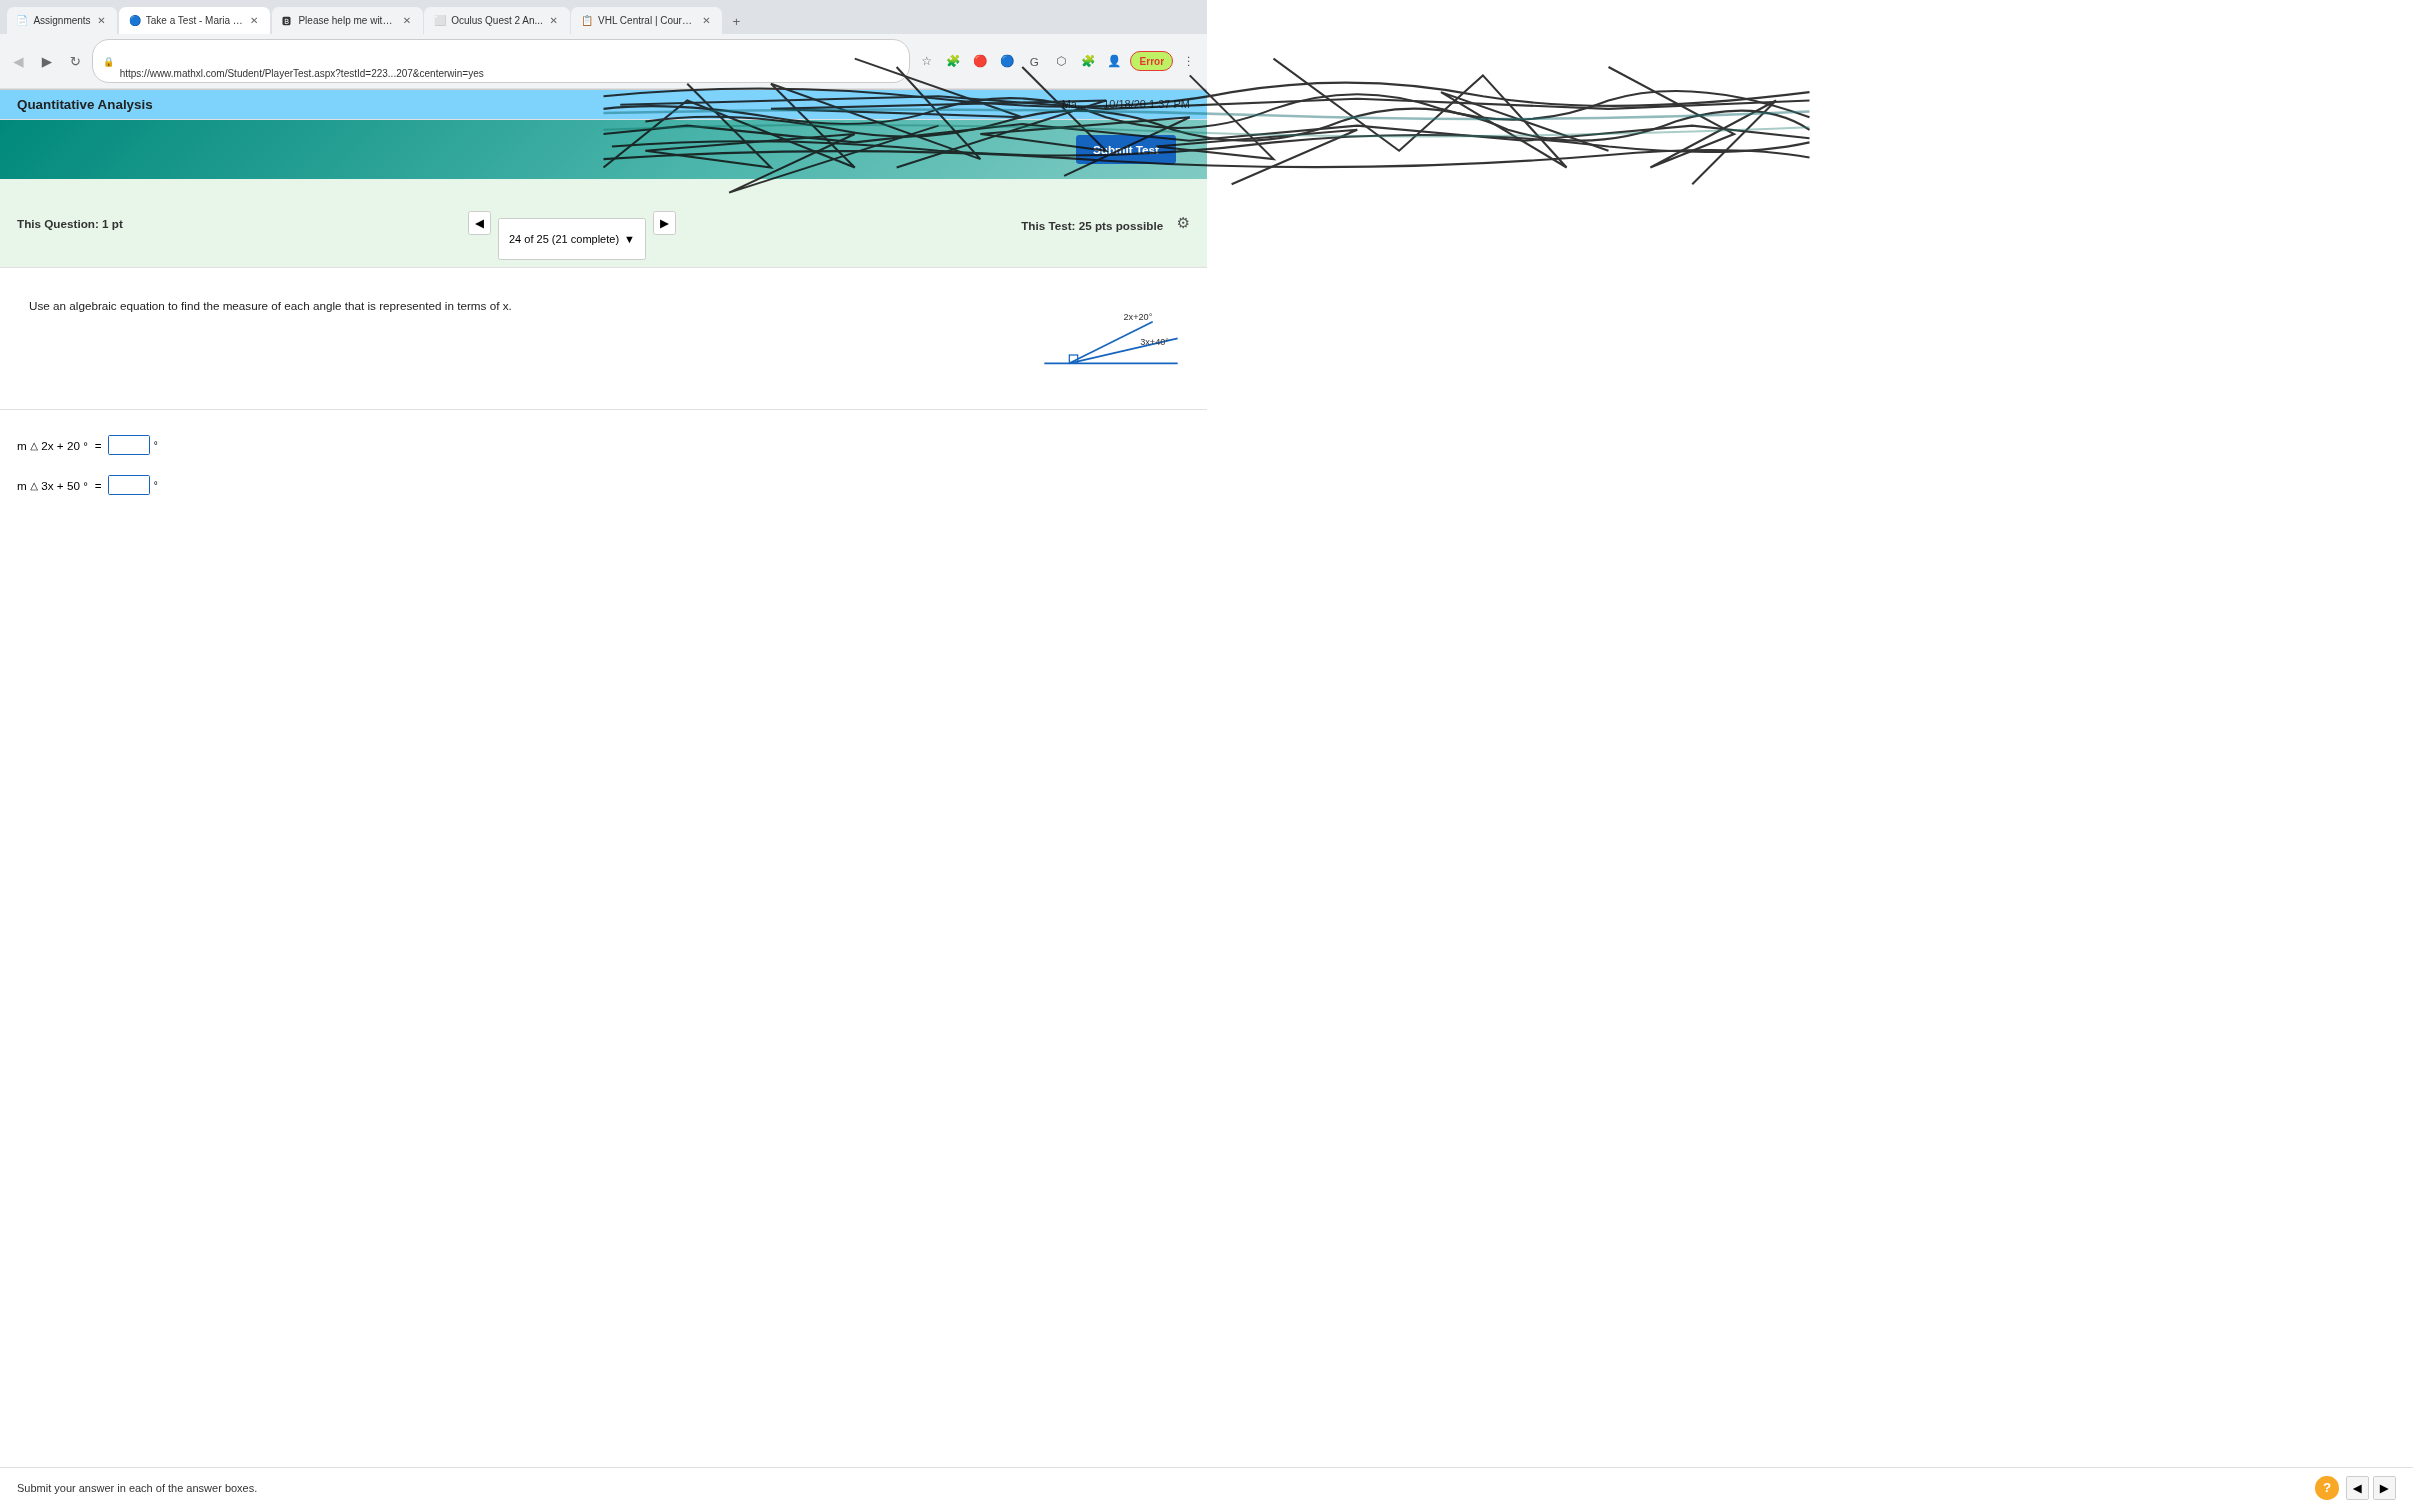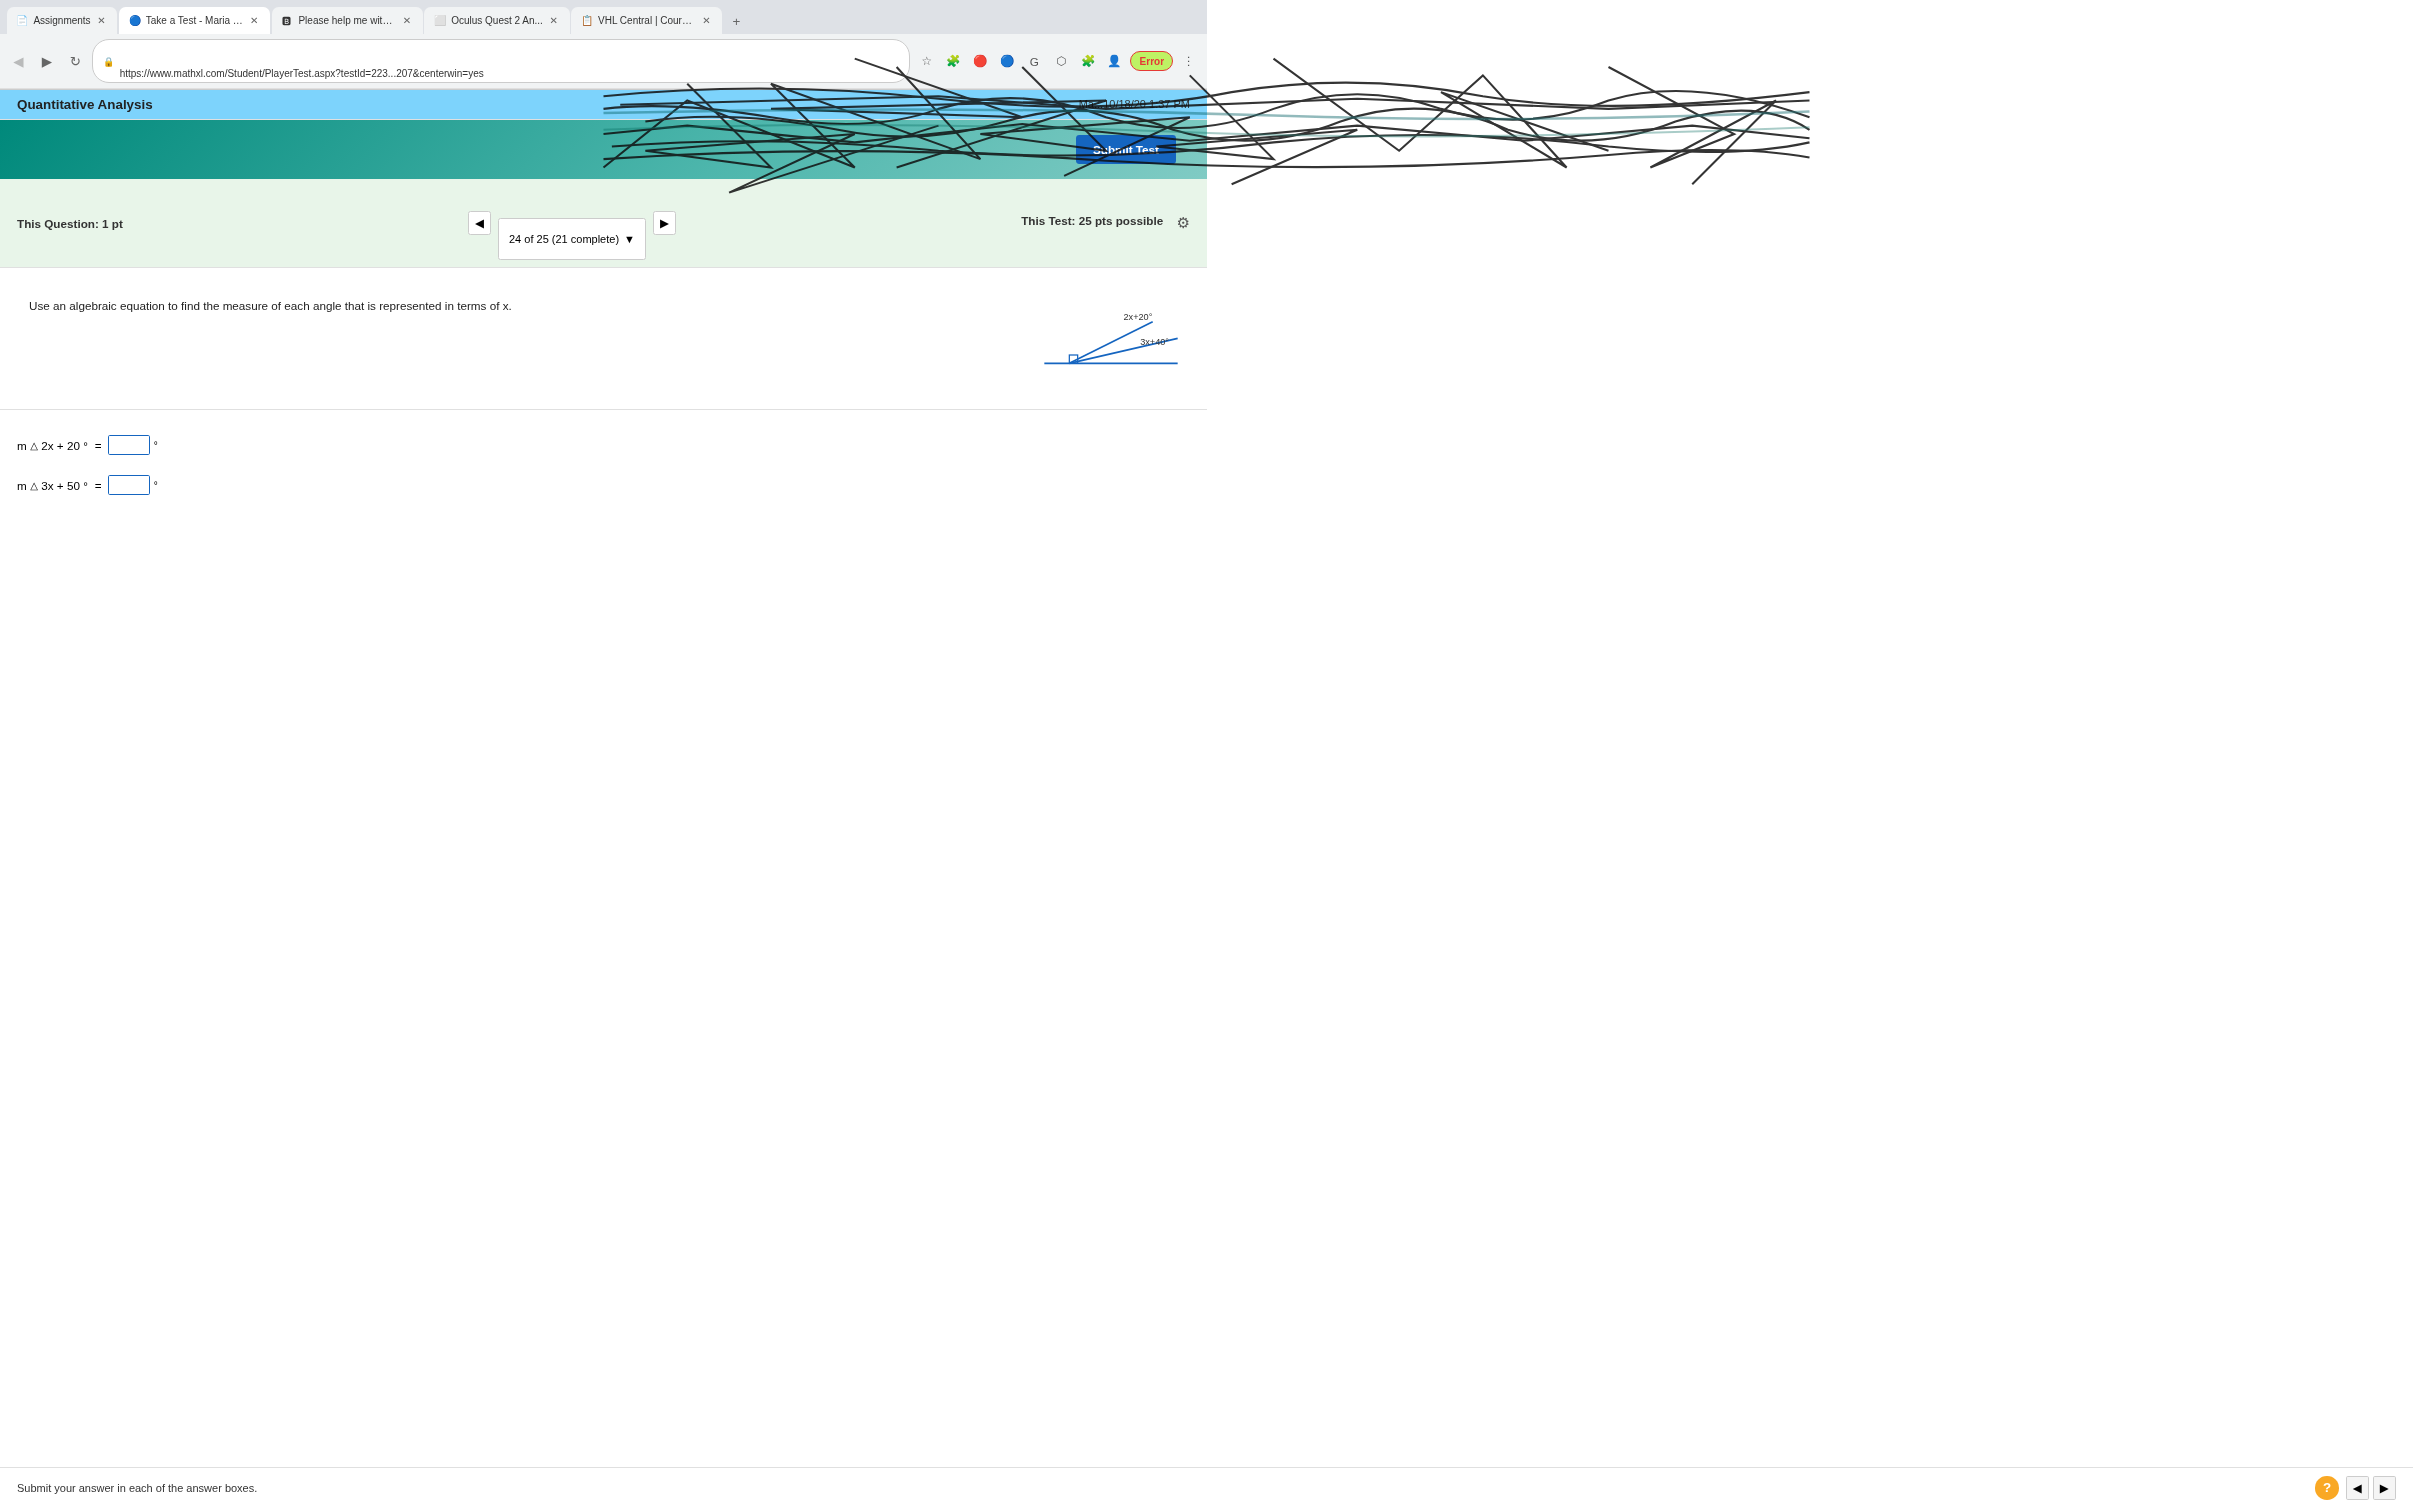--- a/index.html
+++ b/index.html
@@ -21,21 +21,21 @@
     .address-bar { flex: 1; display: flex; align-items: center; background: #fff; border: 0.8px solid #ccc; border-radius: 17px; padding: 3.4px 10px; font-size: 10px; color: #333; gap: 5px; }
     .address-bar .lock-icon { color: #555; font-size: 9.2px; }
     .address-text { flex: 1; margin-top: 24px; }
     .nav-actions { display: flex; gap: 3.4px; align-items: center; }
     .nav-action-btn { width: 23.5px; height: 23.5px; border-radius: 50%; border: none; background: none; cursor: pointer; font-size: 11.7px; color: #555; display: flex; align-items: center; justify-content: center; }
     .error-btn { background: #bef264; border: 1.3px solid #e53935; color: #e53935; border-radius: 13.4px; padding: 3.4px 8.4px; font-size: 10px; font-weight: bold; cursor: pointer; }
 
     
     .page-header { display: flex; align-items: center; justify-content: space-between; padding: 6.7px 17px; border-bottom: 0.8px solid #e0e0e0; background: #7dd3fc; }
     .course-title { font-size: 13.4px; font-weight: 600; color: #222; }
-    .header-right { display: flex; align-items: center; font-size: 11px; color: #333; }
+    .header-right { display: flex; align-items: center; gap: 17px; font-size: 11px; color: #333; }
 
     
     .test-banner { background: linear-gradient(135deg, #00897b 0%, #4db6ac 60%, #80cbc4 100%); padding: 15px 31px; display: flex; align-items: center; justify-content: flex-end; min-height: 50px; }
     .submit-test-btn { background: #1565c0; color: #fff; border: none; padding: 8.4px 17px; font-size: 11.7px; font-weight: bold; border-radius: 3.4px; cursor: pointer; }
 
     
     .question-nav-bar { display: flex; align-items: center; justify-content: space-between; padding: 6.7px 17px; border-bottom: 0.8px solid #e0e0e0; background: #e8f5e9; }
     .question-label { font-size: 11.7px; font-weight: 600; color: #333; }
     .question-nav-center { display: flex; align-items: center; gap: 6.7px; }
     .nav-arrow-btn { background: #fff; border: 0.8px solid #ccc; width: 23.5px; height: 23.5px; border-radius: 2.5px; cursor: pointer; font-size: 11.7px; display: flex; align-items: center; justify-content: center; }
@@ -136,21 +136,21 @@
 <div class="question-nav-bar">
   <span class="question-label">This Question: 1 pt</span>
   <div class="question-nav-center">
     <button class="nav-arrow-btn">◀</button>
     <div class="question-progress">
       <span>24 of 25 (21 complete)</span>
       <span>▼</span>
     </div>
     <button class="nav-arrow-btn">▶</button>
   </div>
-  <div style="display:flex;align-items:flex-start;gap:13.4px;">
+  <div style="display:flex;align-items:flex-end;gap:13.4px;">
     <span class="test-score">
       <span>This Test:</span>&nbsp;<span>25 pts possible</span>
     </span>
     <span class="settings-icon">⚙</span>
   </div>
 </div>
 
 <div class="question-content">
   <p class="question-text">Use an algebraic equation to find the measure of each angle that is represented in terms of x.</p>
 

